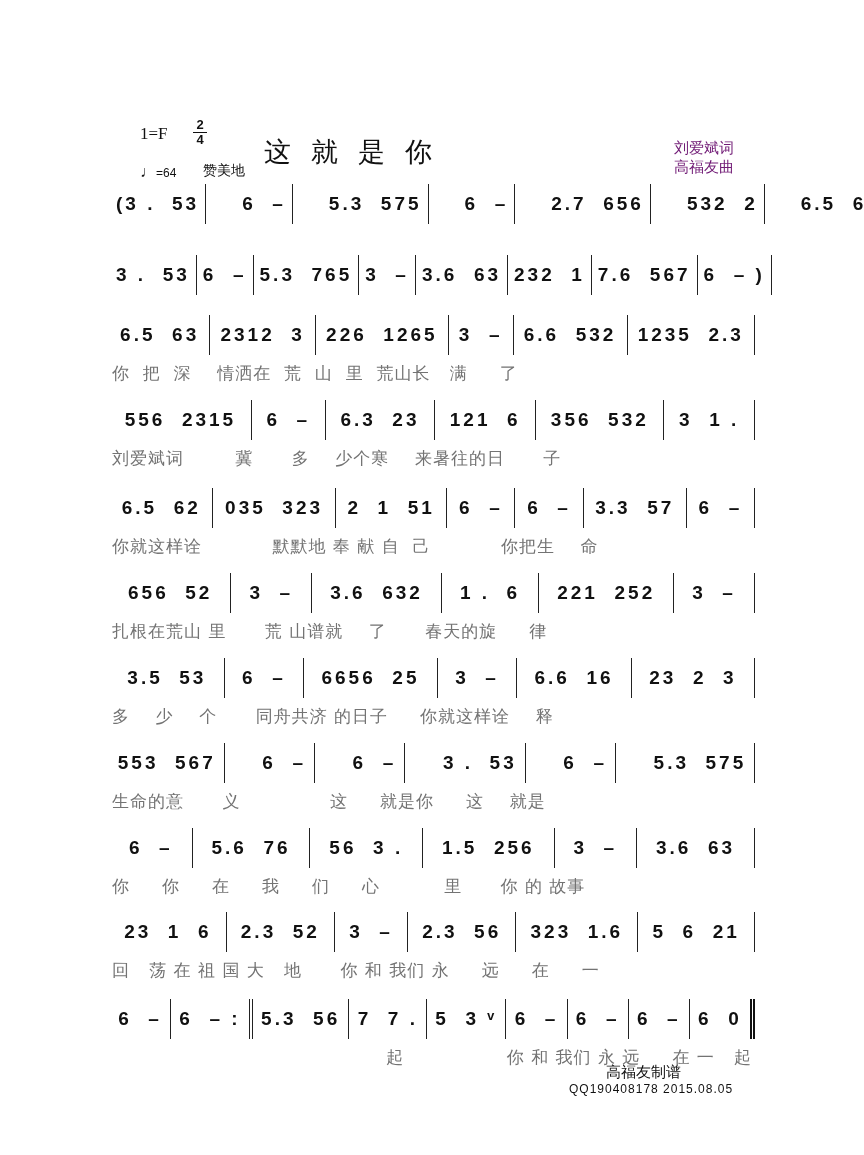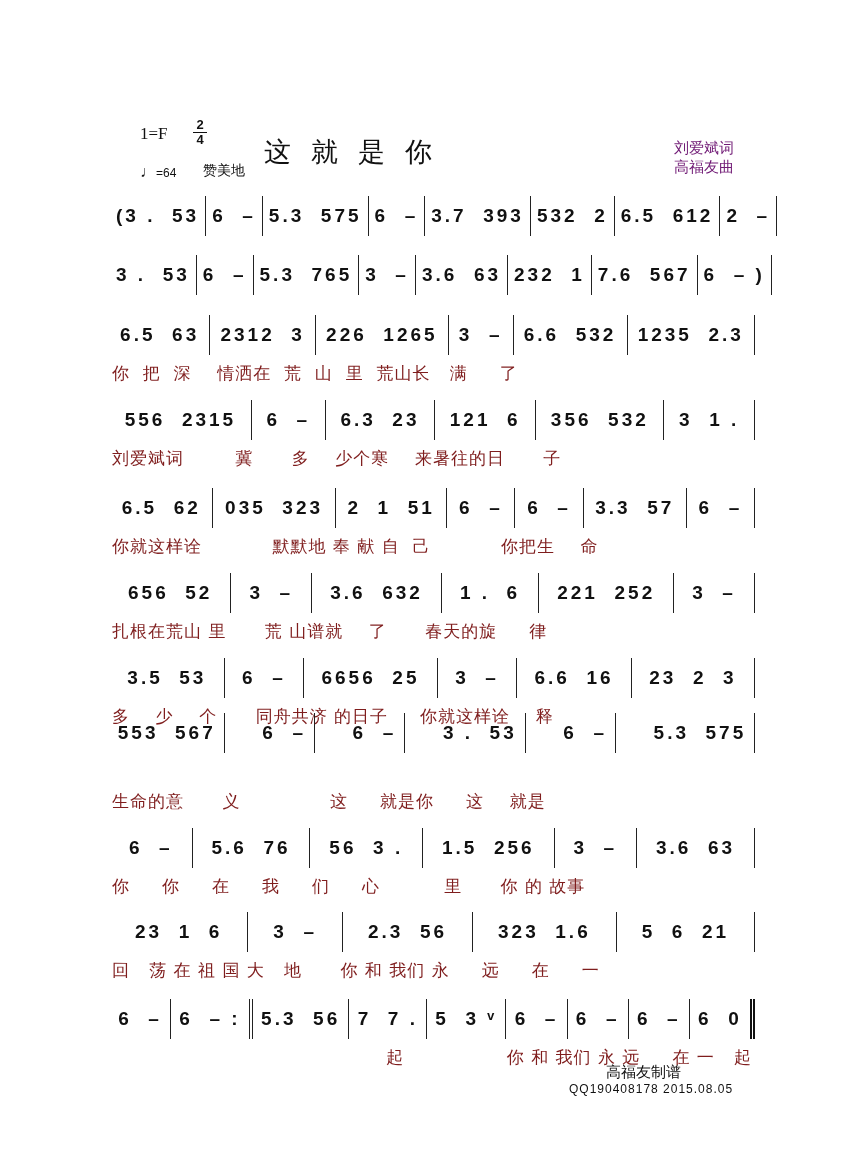--- a/index.html
+++ b/index.html
@@ -16,21 +16,21 @@
   .expr { position: absolute; left: 203px; top: 162px; font-size: 14px; font-family: "DejaVu Sans", sans-serif; }
   .credits { position: absolute; left: 666px; top: 139px; font-family: Liberation Serif, serif; font-size: 15px; line-height: 19px; color: #701a75; margin-left: 8px; }
 
   .line { position: absolute; left: 110px; width: 645px; height: 40px; display: flex; align-items: center; }
   .measure { display: flex; align-items: center; justify-content: space-around; height: 40px;
              border-right: 1.6px solid #222; padding: 0 6px; box-sizing: border-box; flex: 1 1 auto; }
   .measure.end { border-right: 5px double #111; align-items: center; }
   .measure.rep { border-right: 4px double #222; }
   .tok { font-weight: bold; font-size: 19px; letter-spacing: 3px; white-space: pre; position: relative; }
   .lyrics { position: absolute; left: 112px; width: 640px; font-family: "DejaVu Serif", serif;
-            font-size: 17px; color: #7f1d1d; white-space: pre; letter-spacing: 1px; }
+            font-size: 17px; color: #737373; white-space: pre; letter-spacing: 1px; }
   .footer-arr { position: absolute; left: 606px; top: 1063px; font-family: "DejaVu Serif", serif; font-size: 15px; }
   .footer-id { position: absolute; left: 569px; top: 1082px; font-size: 12px; letter-spacing: 1px; }
 </style>
 </head>
 <body>
 
 <div class="title">这就是你</div>
 <div class="key">1=F</div>
 <div class="timesig">
   <div>2</div>
@@ -40,35 +40,35 @@
 <div class="tempo">
   <span class="note">♩</span><span>=64</span>
 </div>
 <div class="expr">赞美地</div>
 <div class="credits">
   <div>刘爱斌词</div>
   <div>高福友曲</div>
 </div>
 
 <div id="score">
-    <div class="line" style="top: 196px;">
+    <div class="line" style="top: 184px; gap: 30px;">
       <div class="measure">
         <span class="tok">(3 .  53</span>
       </div>
       <div class="measure">
         <span class="tok">6  –</span>
       </div>
       <div class="measure">
         <span class="tok">5.3  575</span>
       </div>
       <div class="measure">
         <span class="tok">6  –</span>
       </div>
       <div class="measure">
-        <span class="tok">3.7  393</span>
+        <span class="tok">2.7  656</span>
       </div>
       <div class="measure">
         <span class="tok">532  2</span>
       </div>
       <div class="measure">
         <span class="tok">6.5  612</span>
       </div>
       <div class="measure">
         <span class="tok">2  –</span>
       </div>
@@ -202,21 +202,21 @@
         <span class="tok">3  –</span>
       </div>
       <div class="measure">
         <span class="tok">6.6  16</span>
       </div>
       <div class="measure">
         <span class="tok">23  2  3</span>
       </div>
     </div>
     <div class="lyrics" style="top: 705px;">多    少    个      同舟共济 的日子     你就这样诠    释</div>
-    <div class="line" style="top: 713px; gap: 30px;">
+    <div class="line" style="top: 743px; gap: 30px;">
       <div class="measure">
         <span class="tok">553  567</span>
       </div>
       <div class="measure">
         <span class="tok">6  –</span>
       </div>
       <div class="measure">
         <span class="tok">6  –</span>
       </div>
       <div class="measure">
@@ -249,20 +249,23 @@
       <div class="measure">
         <span class="tok">3.6  63</span>
       </div>
     </div>
     <div class="lyrics" style="top: 875px;">你     你     在     我     们     心          里      你 的 故事</div>
     <div class="line" style="top: 912px;">
       <div class="measure">
         <span class="tok">23  1  6</span>
       </div>
       <div class="measure">
+        <span class="tok">2.3  52</span>
+      </div>
+      <div class="measure">
         <span class="tok">3  –</span>
       </div>
       <div class="measure">
         <span class="tok">2.3  56</span>
       </div>
       <div class="measure">
         <span class="tok">323  1.6</span>
       </div>
       <div class="measure">
         <span class="tok">5  6  21</span>

